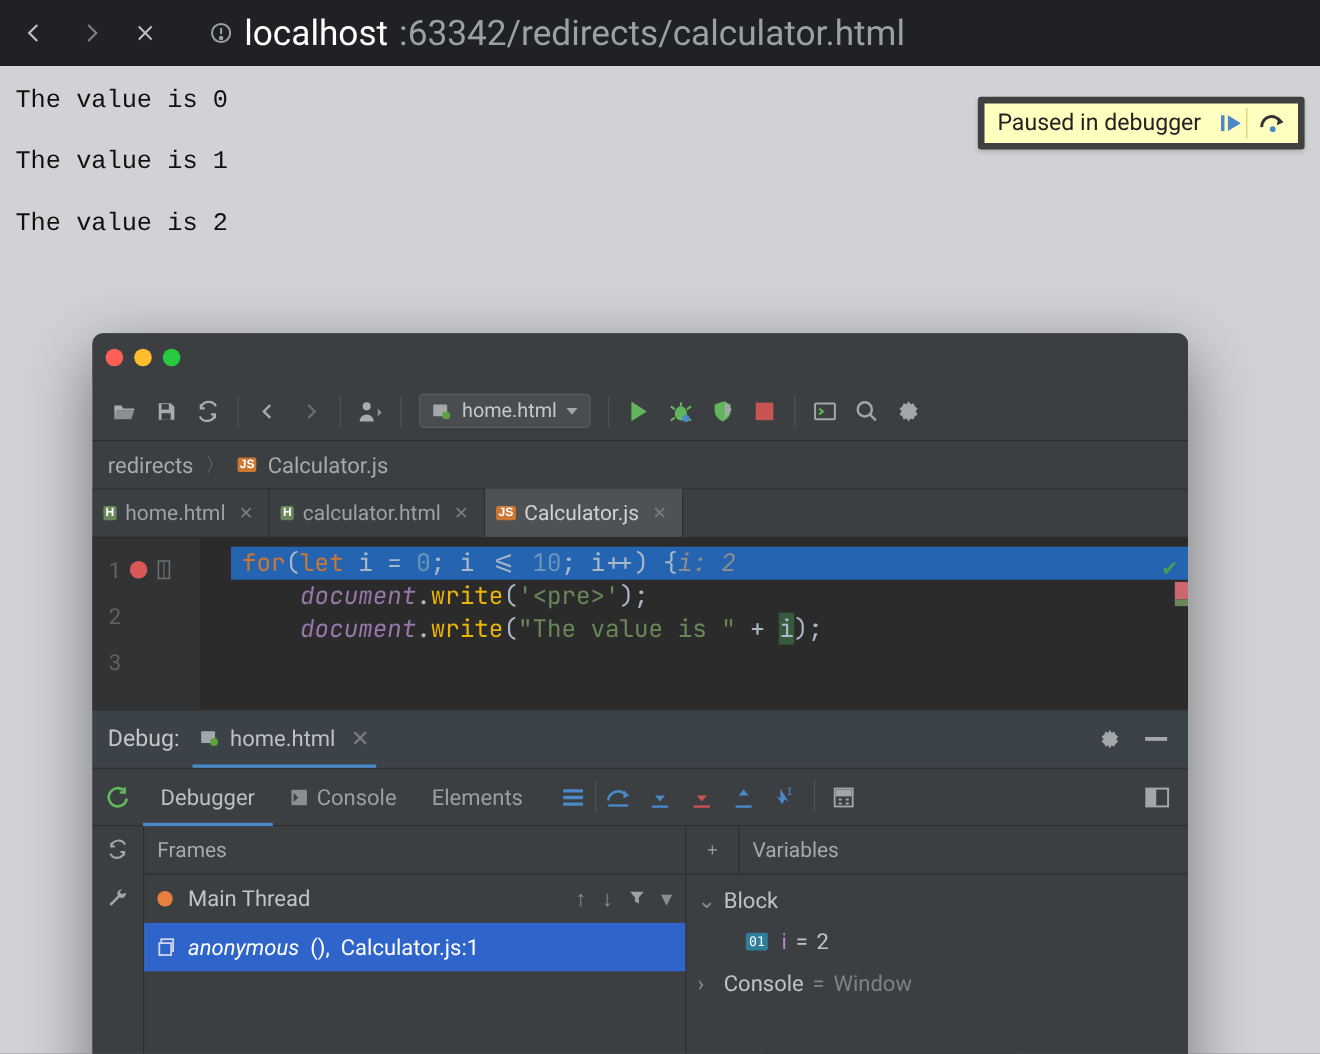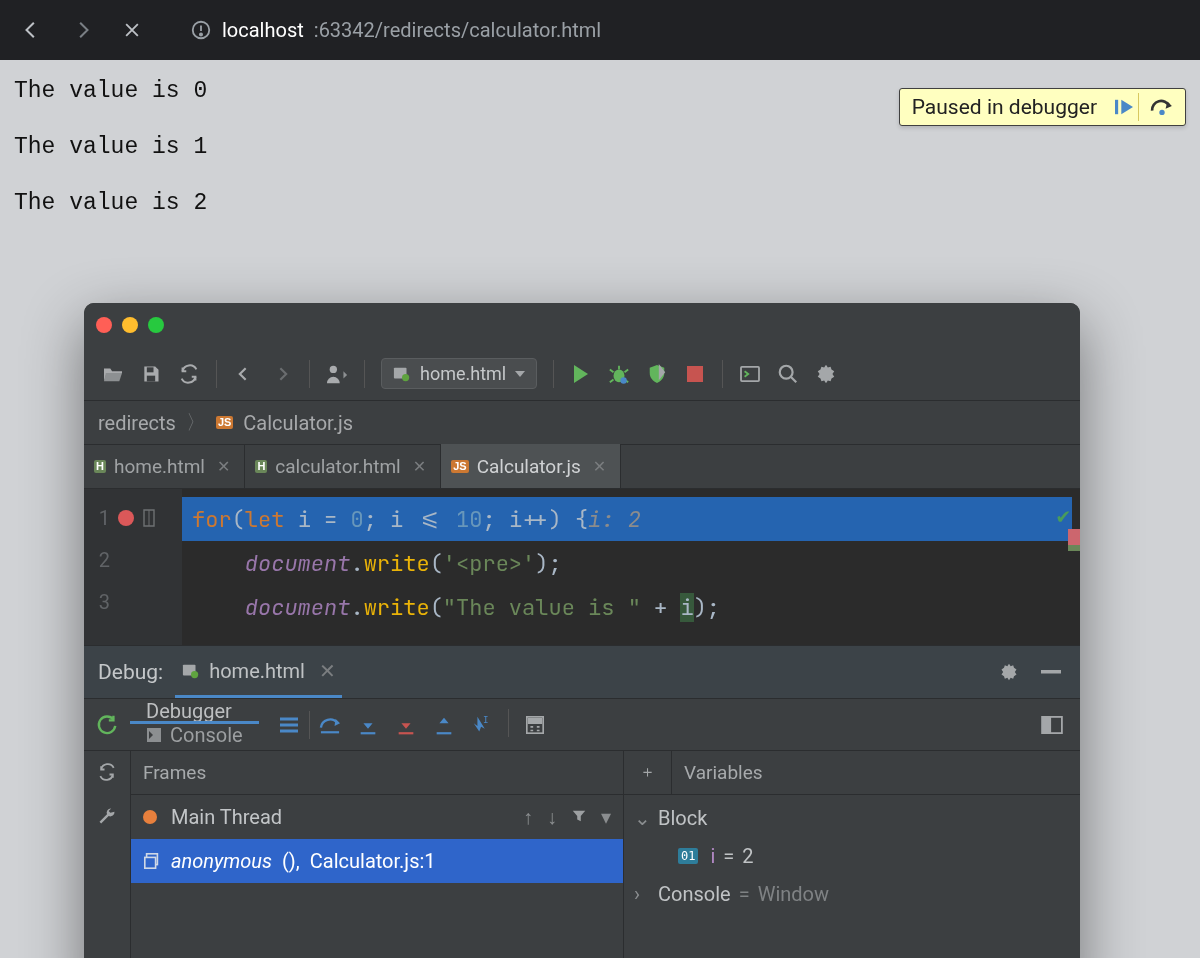--- a/index.html
+++ b/index.html
@@ -2,30 +2,30 @@
 <html><head>
 <meta charset="utf-8">
 <style>
   * { box-sizing: border-box; margin: 0; padding: 0; }
   html, body { width: 1200px; height: 958px; font-family: -apple-system, BlinkMacSystemFont, "Segoe UI", Roboto, sans-serif; }
   body { background: #d0d2d5; overflow: hidden; }
 
   
   .browser-bar { height: 60px; background: #202124; display: flex; align-items: center; padding: 0 16px; gap: 18px; }
   .nav-btn { width: 32px; height: 32px; display:flex; align-items:center; justify-content:center; color:#bdc1c6; }
-  .url-bar { margin-left: 24px; display:flex; align-items:center; color:#fff; font-size: 20px; gap:10px; }
+  .url-bar { margin-left: 24px; display:flex; align-items:center; color:#fff; font-size: 32px; gap:10px; }
   .url-host { color:#fff; }
   .url-rest { color:#9aa0a6; }
 
   
   .page-body { position: relative; padding: 18px 14px; height: calc(100% - 60px); }
   .pre-line { font-family: "Courier New", monospace; font-size: 23px; color:#111; margin-bottom: 30px; }
 
   
-  .paused { position:absolute; right:14px; top:28px; display:flex; align-items:center; background:#ffffc0; border:1px solid #404040; border-radius:3px; padding:4px 8px; gap:8px; box-shadow:0 2px 4px rgba(0,0,0,.15);}
+  .paused { position:absolute; right:14px; top:28px; display:flex; align-items:center; background:#ffffc0; border:6px solid #404040; border-radius:3px; padding:4px 8px; gap:8px; box-shadow:0 2px 4px rgba(0,0,0,.15);}
   .paused-label { font-size:21px; color:#222; padding:0 4px;}
   .paused-btn { width:30px; height:28px; display:flex; align-items:center; justify-content:center; border-right:1px solid #d8c860;}
   .paused-btn:last-child { border-right:none; }
 
   
   .ide {
     position:absolute; left:84px; top:243px; width:996px; height:695px;
     background:#3c3f41; border-radius:10px; box-shadow:0 20px 60px rgba(0,0,0,.45);
     display:flex; flex-direction:column; overflow:hidden;
   }
@@ -54,40 +54,40 @@
   .fi-h { background:#6a8759; color:#fff; }
   .fi-js { background:#cc7832; color:#fff; }
 
   
   .editor { height:156px; display:flex; background:#2b2b2b; position:relative;}
   .gutter { width:98px; background:#313335; padding-top:8px;}
   .gline { height:42px; display:flex; align-items:center; padding:0 8px; gap:8px;}
   .gnum { color:#606366; font-size:20px; width:18px; text-align:right;}
   .bp { width:16px; height:16px; border-radius:50%; background:#db5859; }
   .code { flex:1; font-family:"JetBrains Mono","Consolas",monospace; font-size:22px; padding-top:8px; position:relative;}
-  .codeline { height:44px; display:flex; align-items:center; padding-left:10px; white-space:pre;}
+  .codeline { height:30px; display:flex; align-items:flex-start; padding-left:10px; white-space:pre;margin-left:28px;}
   .hl { background:#2564b0; width:calc(100% - 8px);}
   .kw{color:#cc7832;} .id{color:#a9b7c6;} .op{color:#a9b7c6;} .num{color:#6897bb;} .str{color:#6a8759;} .fn{color:#eab308;} .obj{color:#9876aa; font-style:italic;} .par{color:#a9b7c6;}
   .inlay{color:#8c8c8c; font-style:italic;}
   .checkmark { position:absolute; right:10px; top:12px; color:#499c5b; font-size:22px;}
   .edstripe{ position:absolute; right:0; top:40px; width:12px; height:16px; background:#cc666e;}
   .edstripe2{ position:absolute; right:0; top:56px; width:12px; height:6px; background:#6a8759;}
 
   
   .debug-hdr { height:54px; display:flex; align-items:center; background:#3c4348; padding:0 14px; gap:12px; border-top:1px solid #2b2d2f; border-bottom:1px solid #2b2d2f;}
   .debug-title { color:#c4c7c9; font-size:21px;}
   .debug-tab { display:flex; align-items:center; gap:8px; color:#bfc2c4; font-size:20px; padding:0 6px; height:100%; border-bottom:3px solid #4a88c7;}
   .debug-tab-close { color:#7b7e80; margin-left:6px;}
   .debug-hdr .spacer{flex:1;}
   .hdr-icon { width:30px; height:30px; display:flex; align-items:center; justify-content:center; color:#a9abad;}
 
   
   .dbgbar { height:52px; display:flex; align-items:center; background:#3c3f41; border-bottom:1px solid #2b2d2f;}
   .dbgbar-left { width:46px; height:100%; display:flex; align-items:center; justify-content:center; color:#62b55c;}
-  .dbgbar-tabs { display:flex; height:100%;flex-direction:column;}
+  .dbgbar-tabs { display:flex; height:100%;}
   .dbgtab { display:flex; align-items:center; padding:0 16px; color:#9c9fa1; font-size:20px; gap:8px; border-right:0; }
   .dbgtab.active { color:#bdbfc1; position:relative;}
   .dbgtab.active::after{content:"";position:absolute;left:0;right:0;bottom:-1px;height:3px;background:#4a88c7;}
   .dbgbar .spacer2{flex:1;}
   .step-icons { display:flex; gap:6px; padding-right:14px;}
   .step-icon { width:32px; height:32px; display:flex; align-items:center; justify-content:center;}
   .vsep { width:1px; height:28px; background:#555; margin:0 4px;}
 
   
   .lower { flex:1; display:flex; background:#3c3f41;}

